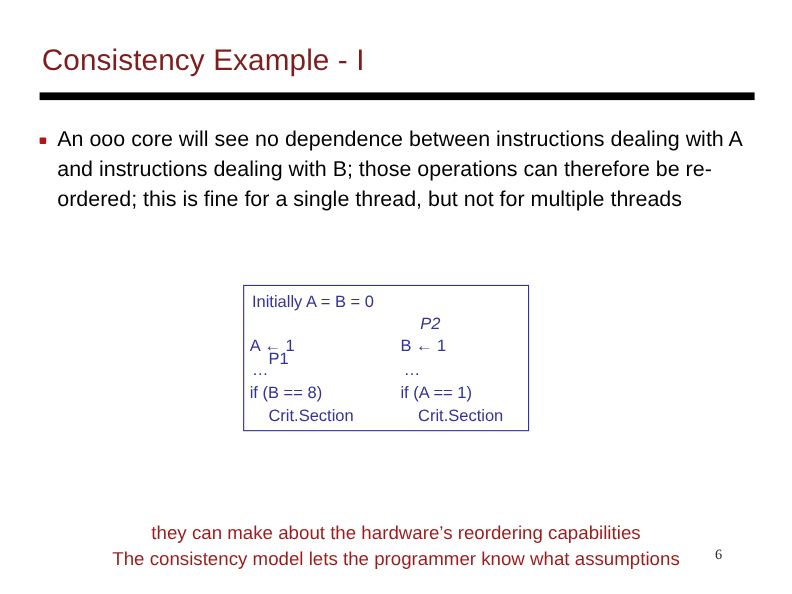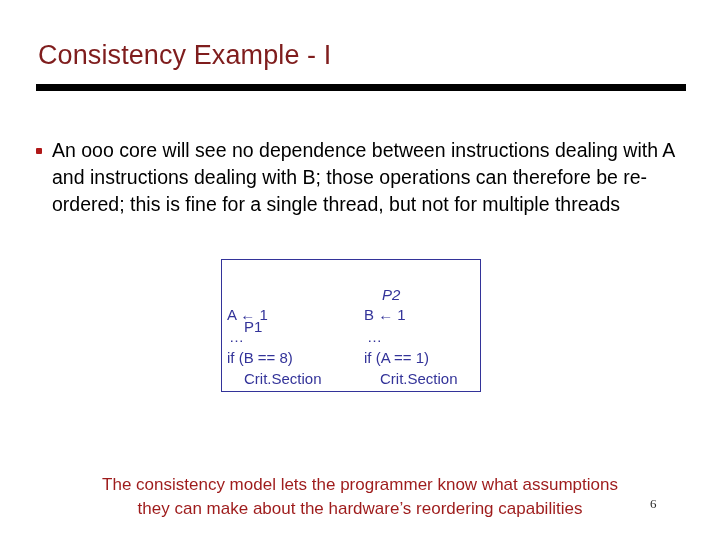--- a/index.html
+++ b/index.html
@@ -53,21 +53,20 @@
     top: 114px;
     width: 665px;
   }
 
   .bullet-row {
     position: relative;
     padding-left: 22px;
     font-size: 19.5px;
     line-height: 27px;
     color: #000000;
-    margin-top: 23px;
   }
 
   .bullet-dot {
     position: absolute;
     left: 6px;
     top: 11px;
     width: 6px;
     height: 6px;
     background: #B01818;
     border-radius: 1px;
@@ -148,33 +147,34 @@
 
   <div class="body-block">
     <div class="bullet-row">
       <span class="bullet-dot"></span>
       <span>An ooo core will see no dependence between instructions dealing with A and instructions dealing with B; those operations can therefore be re-ordered; this is fine for a single thread, but not for multiple threads</span>
     </div>
   </div>
 
   <div class="code-box">
     <div class="code-inner">
+      <span class="code-line cl-init">Initially A = B = 0</span>
       <span class="code-line cl-p1">P1</span>
       <span class="code-line cl-p2">P2</span>
       <span class="code-line cl-a1">A ← 1</span>
       <span class="code-line cl-b1">B ← 1</span>
       <span class="code-line cl-dots1">…</span>
       <span class="code-line cl-dots2">…</span>
       <span class="code-line cl-if1">if (B == 8)</span>
       <span class="code-line cl-if2">if (A == 1)</span>
       <span class="code-line cl-cs1">Crit.Section</span>
       <span class="code-line cl-cs2">Crit.Section</span>
     </div>
   </div>
 
   <div class="footer-note">
+    <span class="footer-line">they can make about the hardware’s reordering capabilities</span>
     <span class="footer-line">The consistency model lets the programmer know what assumptions</span>
-    <span class="footer-line">they can make about the hardware’s reordering capabilities</span>
   </div>
 
   <div class="page-number">6</div>
 
 </div>
 
 </body></html>

